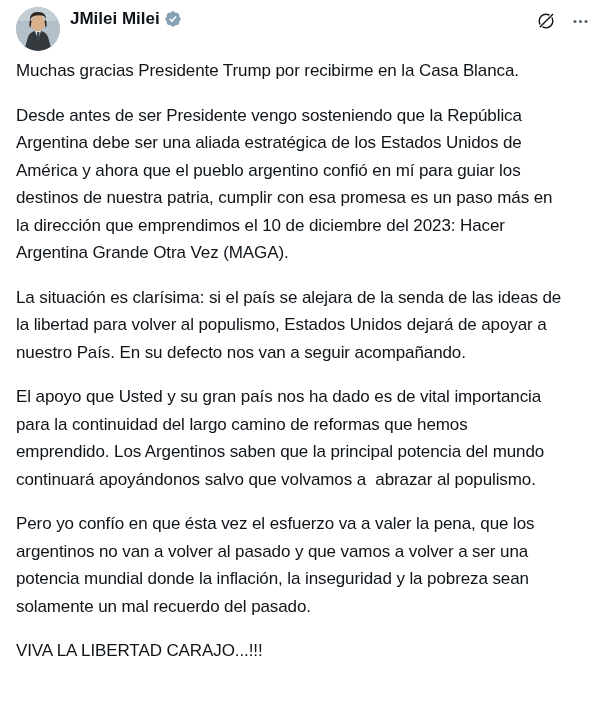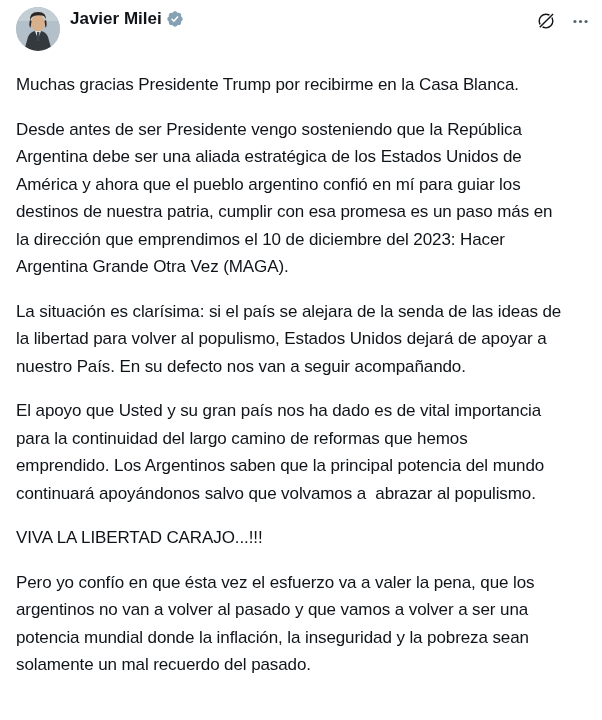--- a/index.html
+++ b/index.html
@@ -22,21 +22,21 @@
   .handle { font-size: 16px; color: #536471; line-height: 21px; cursor: pointer; }
   .header-actions { display: flex; align-items: center; gap: 14px; padding-top: 4px; padding-right: 2px; }
   .icon-btn { width: 20px; height: 20px; cursor: pointer; display: flex; align-items: center; justify-content: center; }
   .tweet-body { padding: 0 9px 0 16px; }
   .tweet-body p {
     margin: 0 0 17px 0;
     font-size: 17px; line-height: 27.5px;
     white-space: pre-wrap;
     letter-spacing: -0.1px;
   }
-  .tweet-body p.first { margin-top: 20px; }
+  .tweet-body p.first { margin-top: 6px; }
   .mention { color: #4a9eea; cursor: pointer; text-decoration: none; }
 </style>
 </head>
 <body>
 
 <div class="header">
   <div class="avatar">
     <svg width="44" height="44" viewBox="0 0 44 44">
       <defs>
         <clipPath id="av">
@@ -51,21 +51,21 @@
         <rect x="21" y="25" width="2.4" height="9" fill="#3c4750"></rect>
         <ellipse cx="22" cy="16" rx="7" ry="8.5" fill="#d9b08c"></ellipse>
         <path d="M14 14 Q13 5 22 5 Q31 5 30 14 Q30 9 26 8.5 Q19 7.5 16 10 Q14.5 11.5 14 14 Z" fill="#2b2523"></path>
         <path d="M14 13 Q12.5 18 14.5 21 L15.5 14 Z" fill="#2b2523"></path>
         <path d="M30 13 Q31.5 18 29.5 21 L28.5 14 Z" fill="#2b2523"></path>
       </g>
     </svg>
   </div>
   <div class="author">
     <div class="name-row">
-      <span class="display-name">Javier Milei</span>
+      <span class="display-name">JMilei Milei</span>
       <svg class="badge" viewBox="0 0 24 24">
         <path fill="#86a1b4" fill-rule="evenodd" d="M22.25 12c0-1.43-.88-2.67-2.19-3.34.46-1.39.2-2.9-.81-3.91s-2.52-1.27-3.91-.81c-.66-1.31-1.91-2.19-3.34-2.19s-2.67.88-3.33 2.19c-1.4-.46-2.91-.2-3.92.81s-1.26 2.52-.8 3.91c-1.31.67-2.2 1.91-2.2 3.34s.89 2.67 2.2 3.34c-.46 1.39-.21 2.9.8 3.91s2.52 1.26 3.91.81c.67 1.31 1.91 2.19 3.34 2.19s2.68-.88 3.34-2.19c1.39.45 2.9.2 3.91-.81s1.27-2.52.81-3.91c1.31-.67 2.19-1.91 2.19-3.34zm-11.71 4.2L6.8 12.46l1.41-1.42 2.26 2.26 4.8-5.23 1.47 1.36-6.2 6.77z"></path>
       </svg>
     </div>
   </div>
   <div class="header-actions">
     <div class="icon-btn">
       <svg width="20" height="20" viewBox="0 0 24 24" fill="none">
         <circle cx="12" cy="12" r="8.2" stroke="#0f1419" stroke-width="1.7"></circle>
         <line x1="4.5" y1="19.5" x2="20.5" y2="3.5" stroke="#ffffff" stroke-width="4"></line>
@@ -90,18 +90,18 @@
 destinos de nuestra patria, cumplir con esa promesa es un paso más en
 la dirección que emprendimos el 10 de diciembre del 2023: Hacer
 Argentina Grande Otra Vez (MAGA).</p>
   <p>La situación es clarísima: si el país se alejara de la senda de las ideas de
 la libertad para volver al populismo, Estados Unidos dejará de apoyar a
 nuestro País. En su defecto nos van a seguir acompañando.</p>
   <p>El apoyo que Usted y su gran país nos ha dado es de vital importancia
 para la continuidad del largo camino de reformas que hemos
 emprendido. Los Argentinos saben que la principal potencia del mundo
 continuará apoyándonos salvo que volvamos a  abrazar al populismo.</p>
-  <p>VIVA LA LIBERTAD CARAJO...!!!</p>
   <p>Pero yo confío en que ésta vez el esfuerzo va a valer la pena, que los
 argentinos no van a volver al pasado y que vamos a volver a ser una
 potencia mundial donde la inflación, la inseguridad y la pobreza sean
 solamente un mal recuerdo del pasado.</p>
+  <p>VIVA LA LIBERTAD CARAJO...!!!</p>
 </div>
 
 </body></html>

